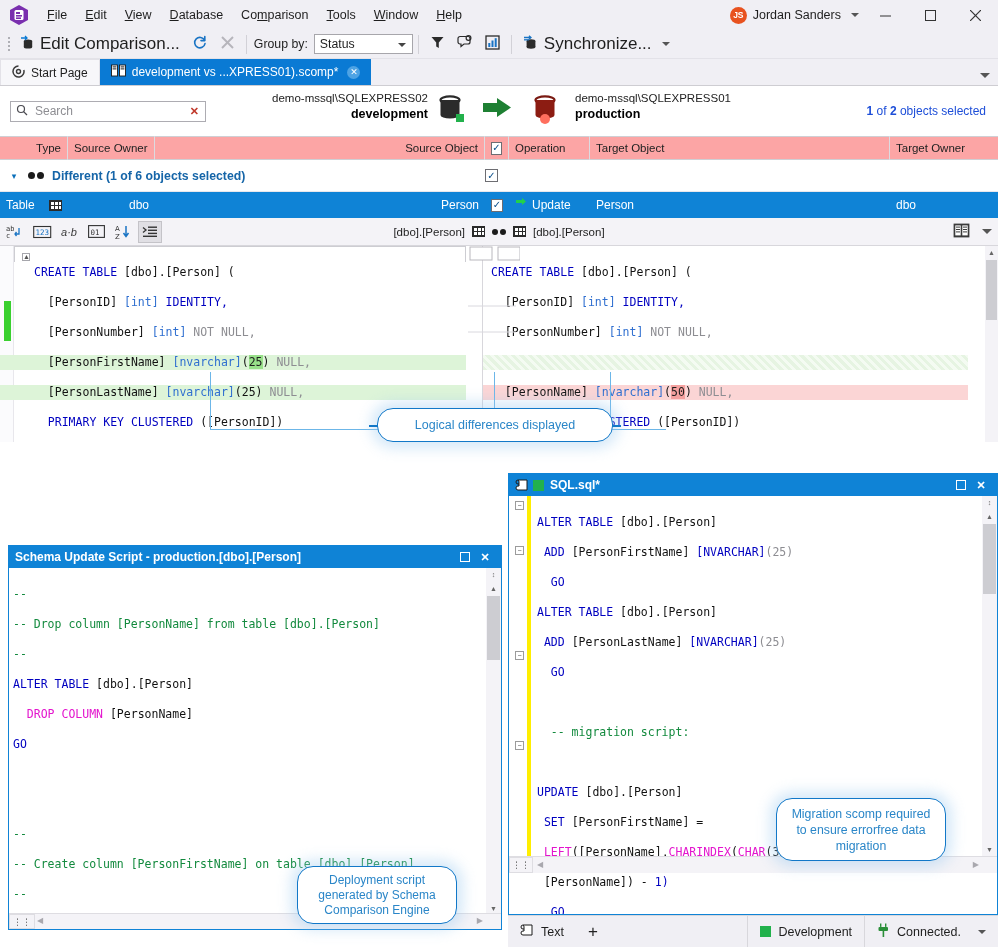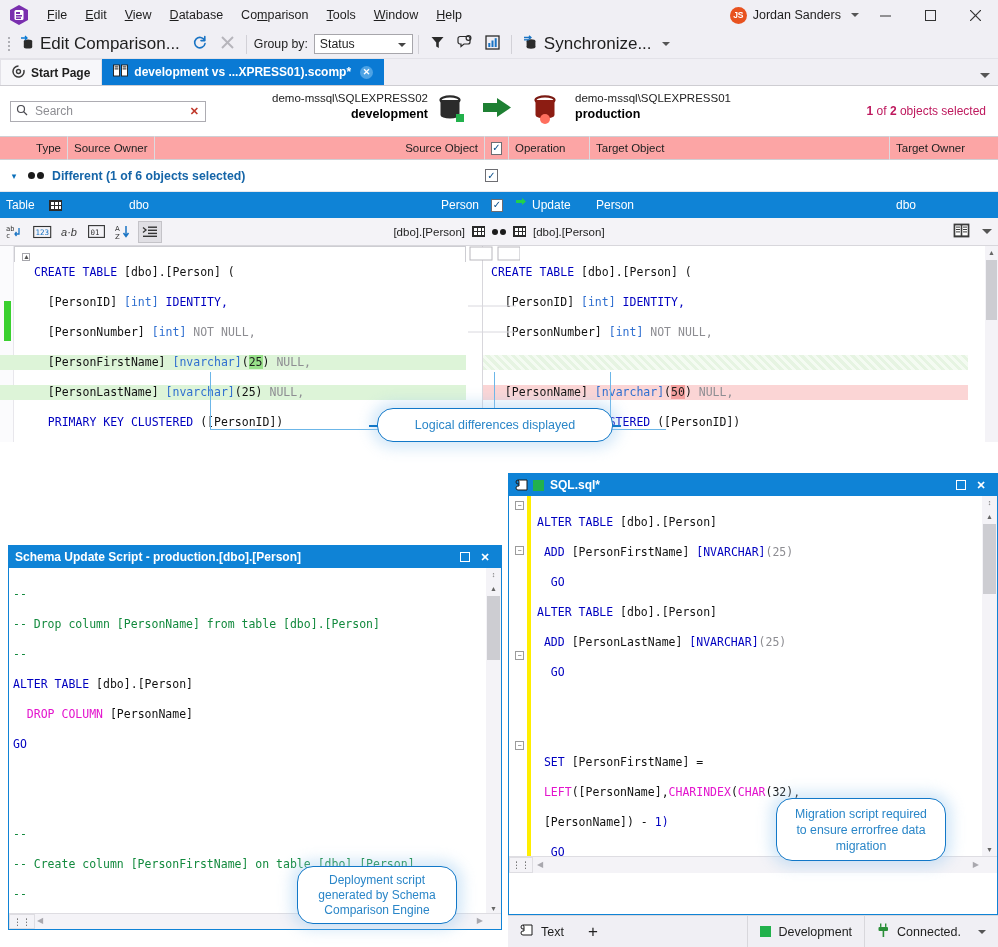--- a/index.html
+++ b/index.html
@@ -50,21 +50,21 @@
     width:99px; height:20px; background:#fff; border:1px solid #a7a6ab;
     display:flex; align-items:center; padding-left:5px; font-size:12.3px; position:relative;
   }
   .combo .arr { position:absolute; right:6px; top:8px; width:0;height:0;
     border-left:4px solid transparent;border-right:4px solid transparent;border-top:4px solid #444; }
 
   
   .tabstrip { height:27px; background:#f0eff4; display:flex; align-items:flex-end; position:relative; border-bottom:1px solid #cecdd2;}
   .tab {
     height:26px; display:flex; align-items:center; gap:6px; padding:0 11px;
-    font-size:12px; font-weight:bold; cursor:default;
+    font-size:12px; font-weight:normal; cursor:default;
   }
   .tab.inactive { background:#f7f7fa; color:#1e1e1e; border:1px solid #e3e2e8; border-bottom:none; }
   .tab.active { background:#0a7ad4; color:#ffffff; }
   .tab .closex {
     width:13px;height:13px;border-radius:50%;background:#4ea3e4;color:#fff;
     font-size:9px;display:flex;align-items:center;justify-content:center;margin-left:3px;
   }
   .tabstrip .rightcaret { position:absolute; right:8px; bottom:7px; width:0;height:0;
     border-left:5px solid transparent;border-right:5px solid transparent;border-top:5px solid #555; }
 
@@ -74,21 +74,21 @@
     width:196px; height:21px; border:1px solid #adacb2; background:#fff;
     display:flex; align-items:center; padding:0 5px; gap:7px; position:relative;
   }
   .searchbox .ph { color:#8d8d92; font-size:12px; }
   .searchbox .clr { position:absolute; right:6px; color:#c0392b; font-size:11px; font-weight:bold; }
   .db-block { position:absolute; text-align:right; }
   .db-srv { font-size:11.5px; color:#222; line-height:15px; }
   .db-name { font-size:12.5px; font-weight:bold; color:#000; line-height:16px; }
   .db-block.right { text-align:left; }
   .dbicon { position:absolute; width:26px; height:32px; }
-  .objsel { position:absolute; right:12px; font-size:12px; color:#be185d; }
+  .objsel { position:absolute; right:12px; font-size:12px; color:#1d4ed8; }
   .objsel b { font-weight:bold; }
 
   
   .grid { background:#fff; }
   .grid-head {
     height:24px; display:flex; align-items:center; background:#fca5a5;
     border-top:1px solid #cfcfd4; border-bottom:1px solid #cfcfd4; font-size:11.5px; color:#222;
   }
   .gh { height:24px; display:flex; align-items:center; border-right:1px solid #dcdbe0; padding:0 6px; }
   .gh.r { justify-content:flex-end; }
@@ -634,21 +634,23 @@
       <div class="fold" style="top:365px;">−</div>
 
       <div class="code" style="position:absolute; left:28px; top:0; right:20px; line-height:15px;">
 <div style="height:15px;"><span class="bl">ALTER TABLE</span><span class="blk"> [dbo].[Person]</span></div>
 <div style="height:15px;"><span class="bl"> ADD</span><span class="blk"> [PersonFirstName] </span><span class="bl">[NVARCHAR]</span><span class="gry">(25)</span></div>
 <div style="height:15px;"><span class="bl">  GO</span></div>
 <div style="height:15px;"><span class="bl">ALTER TABLE</span><span class="blk"> [dbo].[Person]</span></div>
 <div style="height:15px;"><span class="bl"> ADD</span><span class="blk"> [PersonLastName] </span><span class="bl">[NVARCHAR]</span><span class="gry">(25)</span></div>
 <div style="height:15px;"><span class="bl">  GO</span></div>
 <div style="height:15px;">&nbsp;</div>
+<div style="height:15px;"><span class="cm">  -- migration script:</span></div>
 <div style="height:15px;">&nbsp;</div>
+<div style="height:15px;"><span class="bl">UPDATE</span><span class="blk"> [dbo].[Person]</span></div>
 <div style="height:15px;"><span class="bl"> SET</span><span class="blk"> [PersonFirstName] =</span></div>
 <div style="height:15px;"><span class="pk"> LEFT</span><span class="blk">([PersonName],</span><span class="pk">CHARINDEX</span><span class="blk">(</span><span class="pk">CHAR</span><span class="blk">(32),</span></div>
 <div style="height:15px;"><span class="blk"> [PersonName]) - </span><span class="bl">1)</span></div>
 <div style="height:15px;"><span class="bl">  GO</span></div>
 
 
 
 
 
 
@@ -669,21 +671,21 @@
 
       <div class="hsb" style="height:17px; bottom:41px; border-top:1px solid #dedde2;">
         <div style="position:absolute; left:0; top:0; width:24px; bottom:0; display:flex; align-items:center; justify-content:center; font-size:9px; color:#444; background:#f4f3f7; border:1px solid #dedde2;">⋮⋮</div>
         <div style="position:absolute; left:28px; top:3px; font-size:8px; color:#a9a8ae;">◀</div>
         <div style="position:absolute; right:18px; top:3px; font-size:8px; color:#a9a8ae;">▶</div>
       </div>
     </div>
   </div>
 
   <div class="callout" style="left:776px; top:798px; width:170px; height:63px; flex-direction:column; line-height:16px; font-size:12.3px;">
-    <span>Migration script required to ensure errorfree data migration</span>
+    <span>Migration scomp required to ensure errorfree data migration</span>
   </div>
 
   <div class="statusbar">
     <div class="sb-item">
       <span>
         <svg width="14" height="13" viewBox="0 0 14 13">
           <path d="M3 1 h9 v10 h-9 a2 2 0 0 1 0 -4 h1 v-4 a2 2 0 0 0 -1 -2 z" fill="#fff" stroke="#1b1b1b" stroke-width="1"></path>
           <path d="M3 1 a2 2 0 0 0 0 4 h1" fill="none" stroke="#1b1b1b" stroke-width="1"></path>
         </svg>
       </span>

